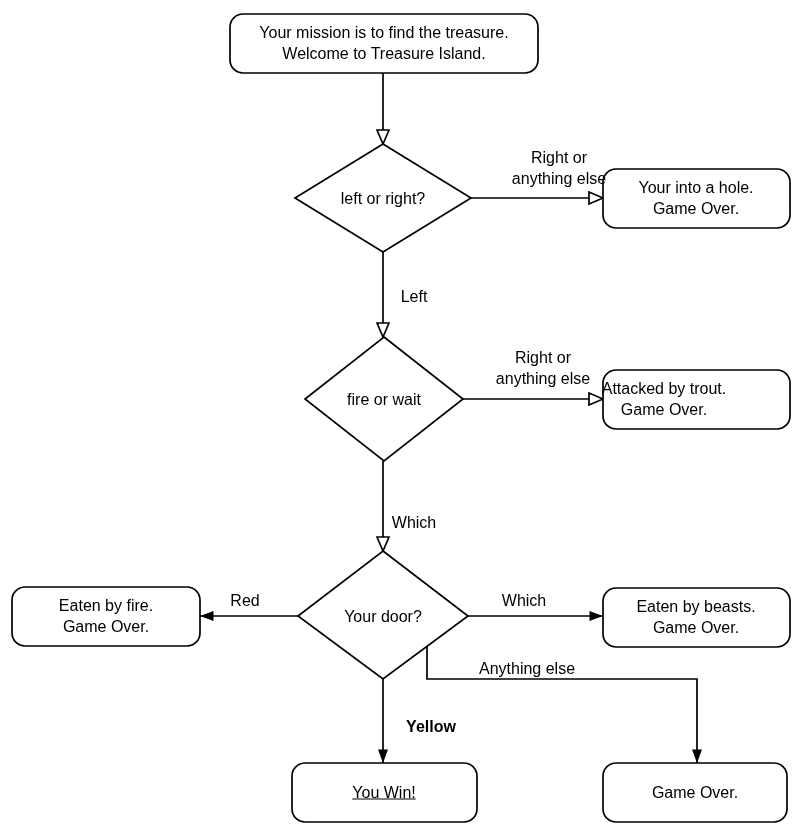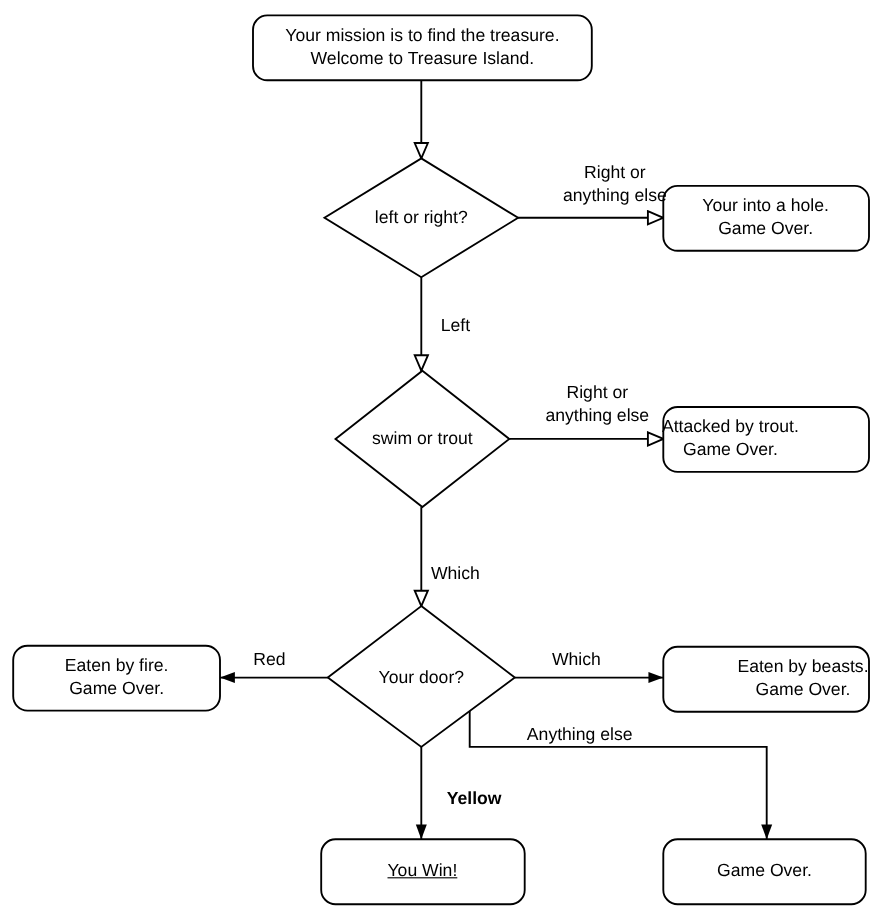--- a/index.html
+++ b/index.html
@@ -75,35 +75,35 @@
     <div>Welcome to Treasure Island.</div>
   </div>
 
   <div class="txt" style="left:383px; top:198px;">left or right?</div>
 
   <div class="txt" style="left:696px; top:198px;">
     <div>Your into a hole.</div>
     <div>Game Over.</div>
   </div>
 
-  <div class="txt" style="left:384px; top:399px;">swim or trout</div>
+  <div class="txt" style="left:384px; top:399px;">fire or wait</div>
 
   <div class="txt" style="left:664px; top:399px;">
     <div>Attacked by trout.</div>
     <div>Game Over.</div>
   </div>
 
   <div class="txt" style="left:383px; top:616px;">Your door?</div>
 
   <div class="txt" style="left:106px; top:616px;">
     <div>Eaten by fire.</div>
     <div>Game Over.</div>
   </div>
 
-  <div class="txt" style="left:696px; top:617px;margin-left:34px;">
+  <div class="txt" style="left:696px; top:617px;">
     <div>Eaten by beasts.</div>
     <div>Game Over.</div>
   </div>
 
   <div class="txt" style="left:384px; top:792px;text-decoration:underline;">You Win!</div>
 
   <div class="txt" style="left:695px; top:792px;">Game Over.</div>
 
   <div class="txt" style="left:543px; top:168px;margin-left:16px;">
     <div>Right or</div>

